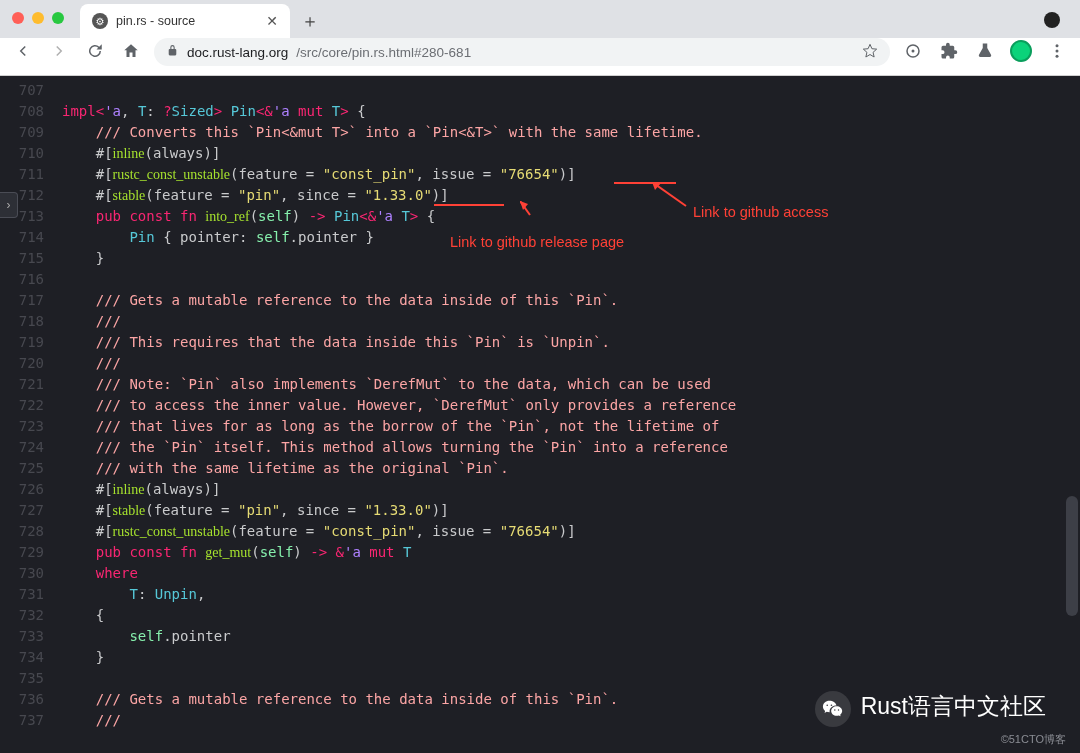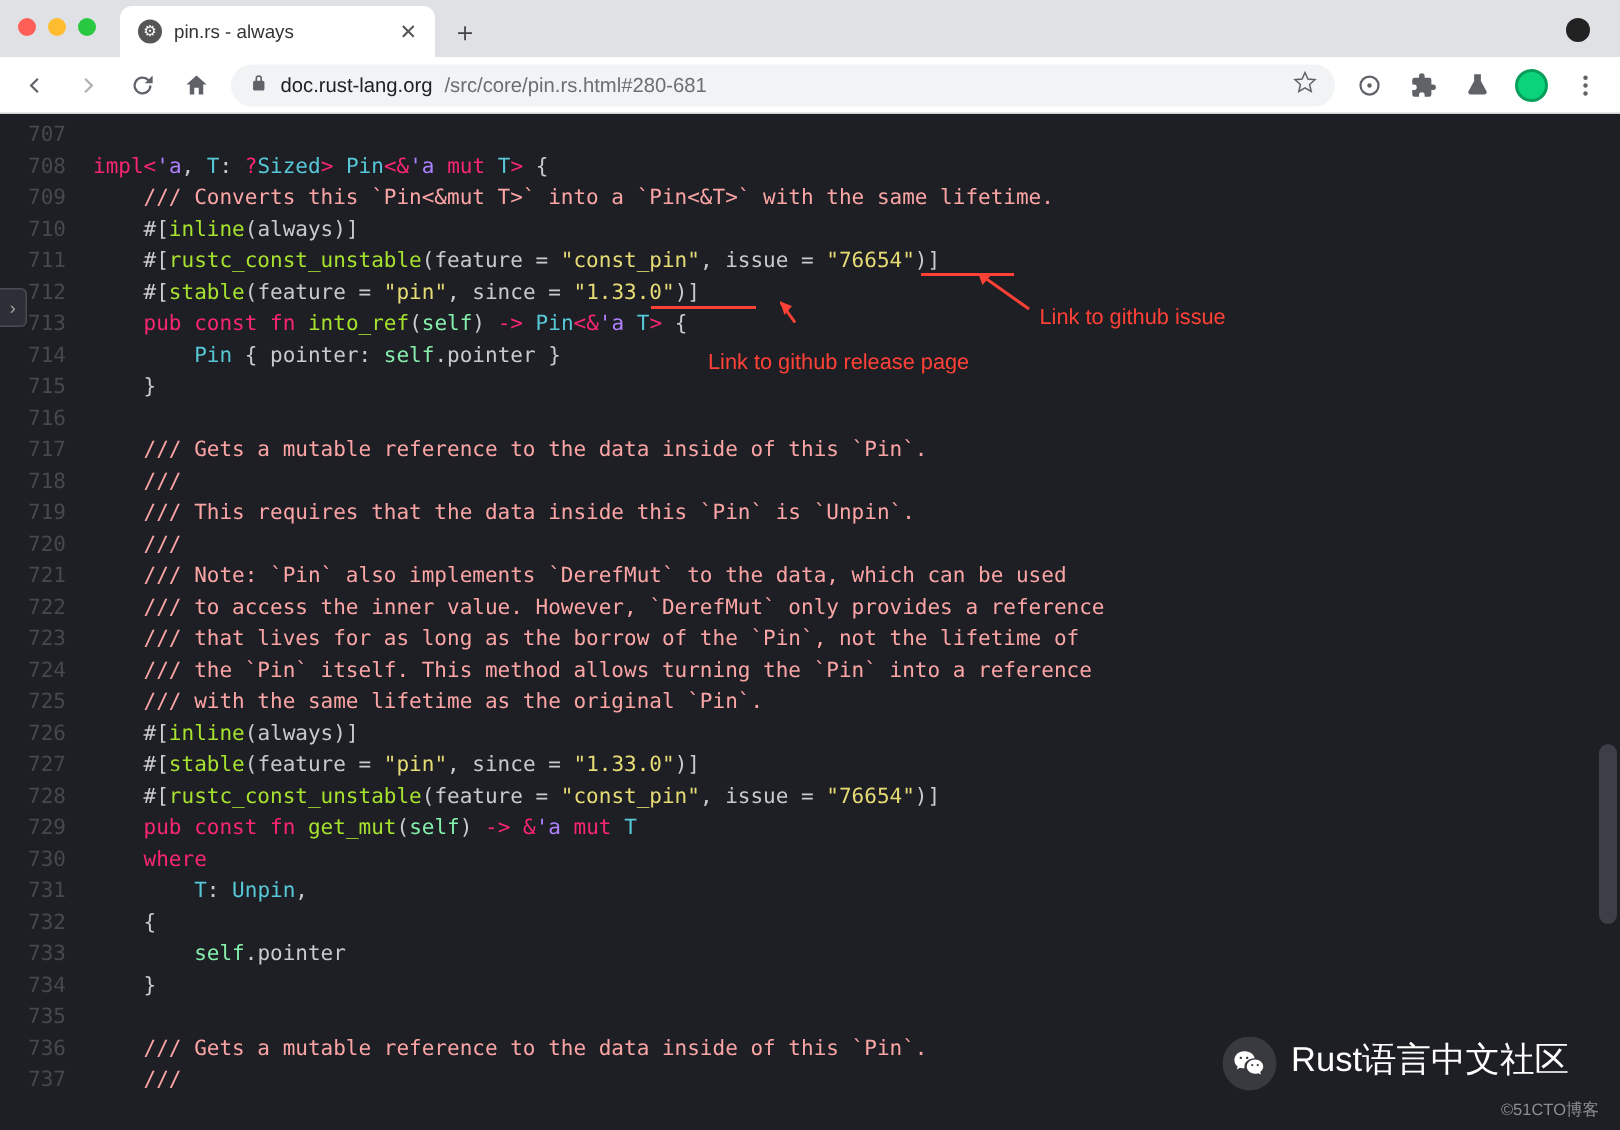--- a/index.html
+++ b/index.html
@@ -9,21 +9,21 @@
   .titlebar { height:38px; background:#dfe1e5; display:flex; align-items:flex-end; padding-left:8px; position:relative;}
   .traffic { position:absolute; top:12px; left:12px; display:flex; gap:8px; }
   .tl { width:12px; height:12px; border-radius:50%; }
   .red  { background:#ff5f57; } .yel { background:#febc2e; } .grn { background:#28c840; }
   .tab { margin-left:72px; height:34px; background:#fff; border-top-left-radius:8px; border-top-right-radius:8px; display:flex; align-items:center; padding:0 12px; gap:8px; font-size:12.5px; color:#333; min-width:210px; position:relative;}
   .favicon{ width:16px;height:16px;background:#555;border-radius:50%;display:flex;align-items:center;justify-content:center;color:#fff;font-size:10px;}
   .tab-close{ margin-left:auto; color:#555;font-size:14px;}
   .newtab{ width:28px;height:28px; margin-left:6px; margin-bottom:3px; display:flex;align-items:center;justify-content:center;color:#444;font-size:18px;border-radius:50%;}
 
   
-  .urlbar{ height:38px; background:#fff; display:flex; align-items:center; padding:0 10px; gap:10px; border-bottom:1px solid #d0d0d0;}
+  .urlbar{ height:38px; background:#fff; display:flex; padding:0 10px; gap:10px; border-bottom:1px solid #d0d0d0;}
   .navbtn{ width:26px;height:26px;display:flex;align-items:center;justify-content:center;color:#5f6368;font-size:16px;border-radius:50%;}
   .navbtn svg{ width:18px; height:18px; fill:#5f6368;}
   .navbtn.disabled svg{ fill:#b0b0b0;}
   .addr{ flex:1; height:28px; background:#f1f3f4; border-radius:14px; display:flex; align-items:center; padding:0 12px; gap:8px; font-size:13.5px; color:#202124;}
   .lock svg{width:13px;height:13px;fill:#5f6368;}
   .addr .domainpart{color:#202124;}
   .addr .pathpart{color:#6b6e73;}
   .ext{ width:26px;height:26px;display:flex;align-items:center;justify-content:center;}
   .ext svg{width:18px;height:18px;fill:#5f6368;}
   .extbadge{ width:22px;height:22px;border-radius:50%; background:#0bd37a;border:2px solid #0a9e5c;}
@@ -32,21 +32,21 @@
 
   
   .code-wrap{ position:relative; height:calc(753px - 76px); overflow:hidden; }
   .code-scroll{ position:absolute; inset:0; overflow:auto;border-radius:16px; }
   pre.code{ font-family:ui-monospace,SFMono-Regular,Menlo,Consolas,monospace; font-size:14px; line-height:21px; padding:4px 0 60px 0; }
   .row{ display:flex; white-space:pre; }
   .ln{ width:62px; text-align:right; color:#47484f; padding-right:18px; user-select:none;}
   .c{ color:#c9cacc;text-align:right; }
   .kw{ color:#f92672; }
   .ty{ color:#56c8d8; }
-  .fn{ color:#a6e22e; }
+  .fn{ color:#a6e22e;font-family:Liberation Serif, serif; }
   .op{ color:#f92672; }
   .str{ color:#e6db74; }
   .cm{ color:#fca5a5; }
   .sf{ color:#86efac; }
   .pun{ color:#c9cacc; }
   .life{ color:#ae81ff; }
 
   .side-tab{ position:absolute; top:116px; left:0; width:18px;height:26px;background:#2d2f36;border:1px solid #4a4c55;border-left:none;border-radius:0 4px 4px 0;display:flex;align-items:center;justify-content:center;color:#aaa;font-size:12px;}
 
   
@@ -64,21 +64,21 @@
 <body>
 
 <div class="titlebar">
   <div class="traffic">
     <div class="tl red"></div>
     <div class="tl yel"></div>
     <div class="tl grn"></div>
   </div>
   <div class="tab">
     <span class="favicon">⚙</span>
-    <span>pin.rs - always</span>
+    <span>pin.rs - source</span>
     <span class="tab-close">✕</span>
   </div>
   <div class="newtab">＋</div>
   <div class="profile-dot"></div>
 </div>
 
 <div class="urlbar">
   <div class="navbtn">
       <svg viewBox="0 0 24 24">
         <path d="M15 6l-6 6 6 6" stroke="#5f6368" stroke-width="2" fill="none"></path>
@@ -148,22 +148,22 @@
 
   <svg class="anno" style="left:520px; top:125px;" width="200" height="50">
      <path d="M0 0 L10 14" stroke="#ff4136" stroke-width="2" fill="none"></path>
      <polygon points="0,0 8,3 3,9" fill="#ff4136"></polygon>
   </svg>
   <svg class="anno" style="left:652px; top:106px;" width="60" height="40">
      <path d="M0 0 L34 24" stroke="#ff4136" stroke-width="2" fill="none"></path>
      <polygon points="0,0 9,1 3,8" fill="#ff4136"></polygon>
   </svg>
 
-  <div class="anno" style="left:693px; top:128px;">Link to github issue</div>
-  <div class="anno" style="left:472px; top:158px;">Link to github release page</div>
+  <div class="anno" style="left:693px; top:128px;">Link to github access</div>
+  <div class="anno" style="left:450px; top:158px;">Link to github release page</div>
 
   <div class="vscroll"></div>
 </div>
 
 <div class="wm">
   <div class="bubble">
     <svg viewBox="0 0 24 24">
         <path d="M8 3C4.1 3 1 5.9 1 9.4c0 1.9.9 3.6 2.4 4.8l-.6 2.1 2.3-1.2c.9.3 1.9.4 2.9.4h.4c-.1-.4-.1-.9-.1-1.3 0-3.4 3.2-6.1 7.2-6.1h.3C15.1 4.9 11.9 3 8 3zm-2.3 4c.5 0 .9.4.9.9s-.4.9-.9.9-.9-.4-.9-.9.4-.9.9-.9zm4.6 0c.5 0 .9.4.9.9s-.4.9-.9.9-.9-.4-.9-.9.4-.9.9-.9zM16 9c-3.3 0-6 2.3-6 5.2s2.7 5.2 6 5.2c.8 0 1.6-.1 2.3-.4l2 1-.5-1.8c1.3-1 2.2-2.4 2.2-4 0-2.9-2.7-5.2-6-5.2zm-2 3.3c.4 0 .8.3.8.8s-.3.8-.8.8-.8-.3-.8-.8.4-.8.8-.8zm4 0c.4 0 .8.3.8.8s-.3.8-.8.8-.8-.3-.8-.8.4-.8.8-.8z"></path>
       </svg>
   </div>

